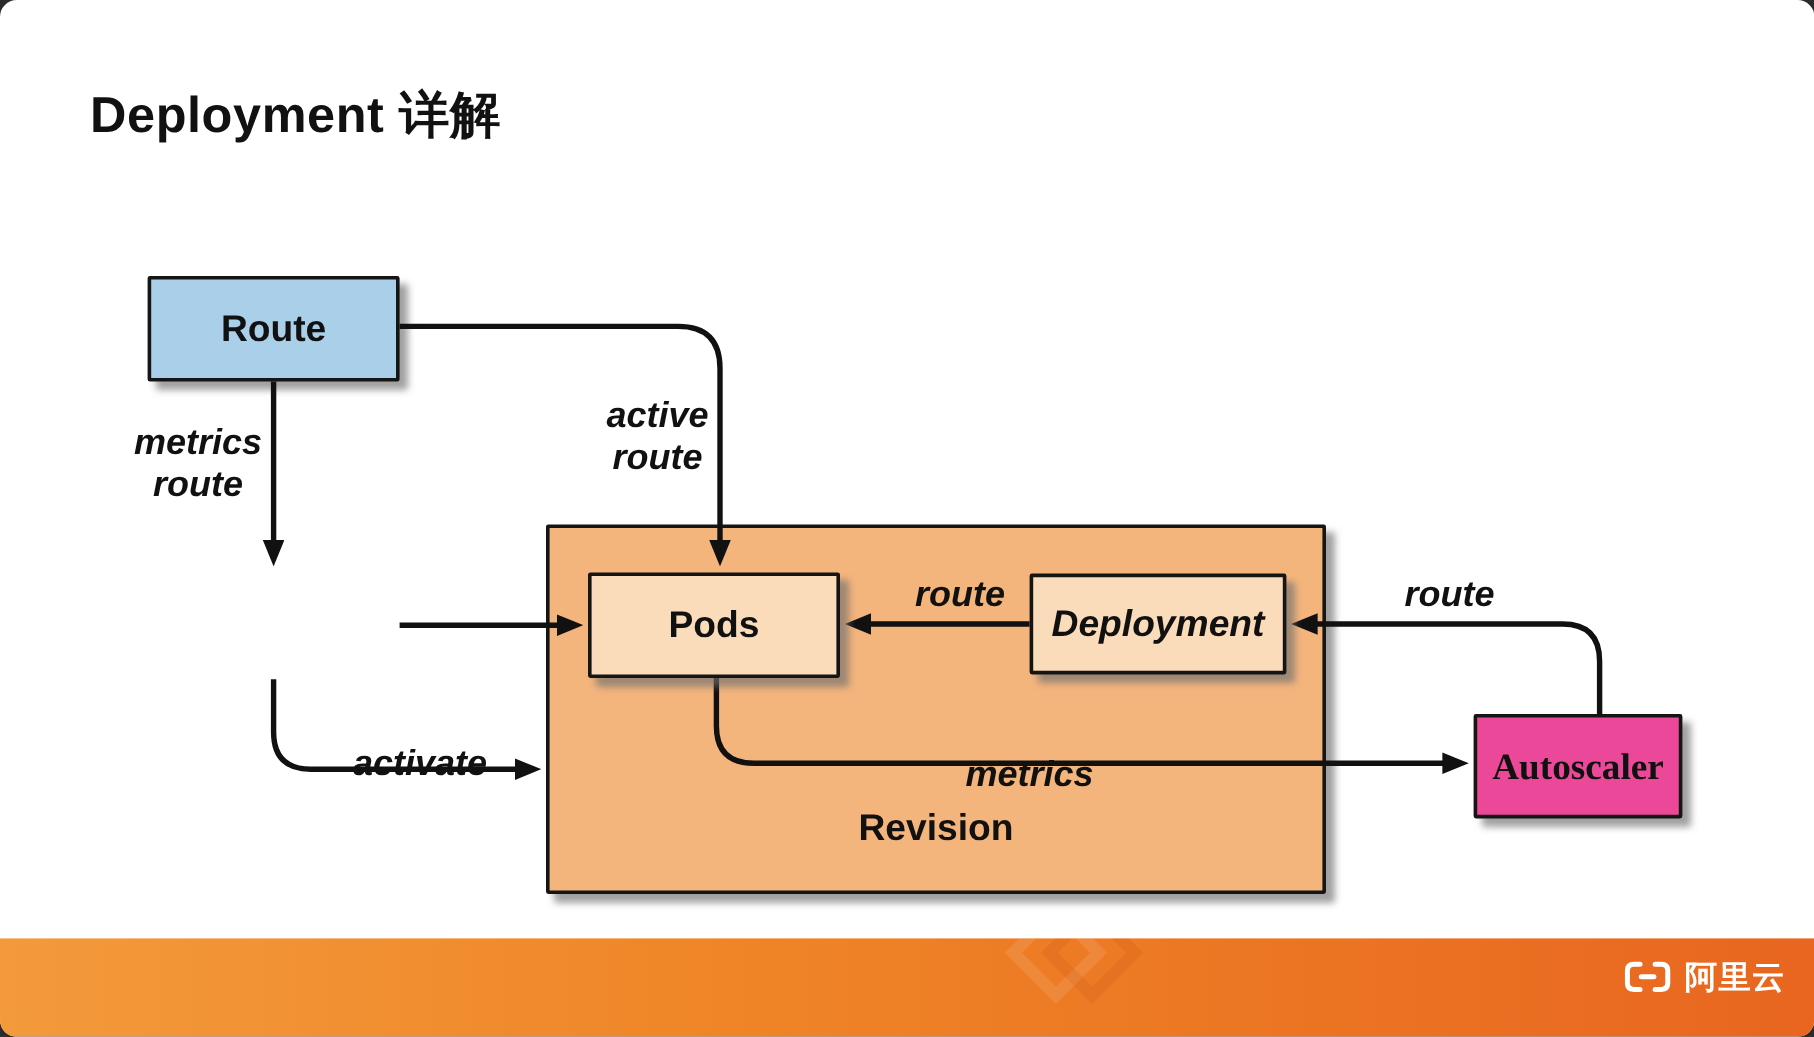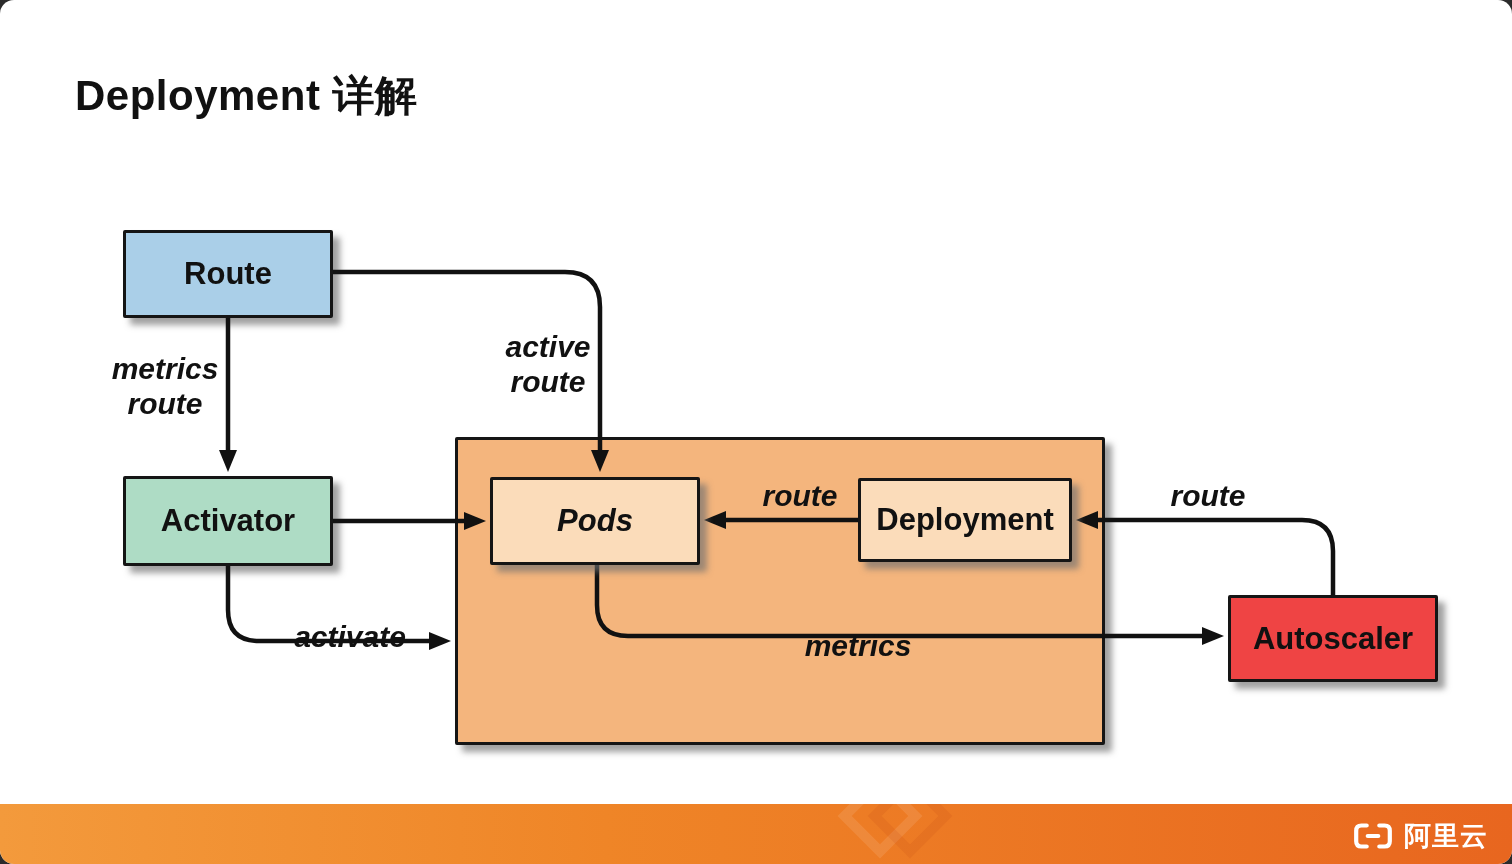--- a/index.html
+++ b/index.html
@@ -32,23 +32,23 @@
     display: flex;
     align-items: center;
     justify-content: center;
     color: #111;
     font-weight: 700;
     font-size: 31px;
   }
   .node-route      { left: 123px; top: 230px; width: 210px; height: 88px; background: #aacfe8; }
   .node-activator  { left: 123px; top: 476px; width: 210px; height: 90px; background: #aedcc5; }
   .node-revision   { left: 455px; top: 437px; width: 650px; height: 308px; background: #f4b57d; }
-  .node-pods       { left: 490px; top: 477px; width: 210px; height: 88px; background: #fbdcba; z-index: 3; font-style: italic; }
-  .node-deployment { left: 858px; top: 478px; width: 214px; height: 84px; background: #fbdcba; z-index: 3; }
-  .node-autoscaler { left: 1228px; top: 595px; width: 210px; height: 87px; background: #ef4444; }
+  .node-pods       { left: 490px; top: 477px; width: 210px; height: 88px; background: #fbdcba; z-index: 3; }
+  .node-deployment { left: 858px; top: 478px; width: 214px; height: 84px; background: #fbdcba; z-index: 3; font-style: italic; }
+  .node-autoscaler { left: 1228px; top: 595px; width: 174px; height: 87px; background: #ec4899; font-family: Liberation Serif, serif; }
 
   .revision-label {
     position: absolute;
     left: 455px; top: 672px; width: 650px;
     text-align: center;
     font-weight: 700;
     font-size: 31px;
     color: #111;
     z-index: 3;
   }
@@ -70,21 +70,21 @@
   .lbl-resize   { left: 1148px; top: 479px; width: 120px; }
   .lbl-activate { left: 285px; top: 620px; width: 130px; }
   .lbl-metrics  { left: 798px; top: 594px; width: 120px; margin-top: 35px; }
 
   .arrows-svg { position: absolute; left: 0; top: 0; z-index: 2; }
 
   
   .footer {
     position: absolute;
     left: 0; bottom: 0;
-    width: 1512px; height: 60px;
+    width: 1512px; height: 82px;
     background: linear-gradient(90deg, #f39a3c 0%, #ef8527 40%, #e8661f 100%);
     overflow: hidden;
   }
   .footer-chevron {
     position: absolute;
     width: 60px; height: 60px;
     border: 10px solid rgba(255,255,255,0.10);
     transform: rotate(45deg);
   }
   .chev-1 { left: 850px; top: -18px; }
@@ -122,28 +122,26 @@
       <path d="M 333 272 H 565 Q 600 272 600 307 V 452" marker-end="url(#ah)"></path>
       <path d="M 333 521 H 466" marker-end="url(#ah)"></path>
       <path d="M 228 566 V 610 Q 228 641 259 641 H 431" marker-end="url(#ah)"></path>
       <path d="M 858 520 H 724" marker-end="url(#ah)"></path>
       <path d="M 1333 595 V 551 Q 1333 520 1302 520 H 1096" marker-end="url(#ah)"></path>
       <path d="M 597 565 V 605 Q 597 636 628 636 H 1204" marker-end="url(#ah)"></path>
     </g>
   </svg>
 
   <div class="node node-revision"></div>
+  <div class="revision-label">Revision</div>
 
   <div class="node node-route">
     <span>Route</span>
   </div>
 
-  <div class="node node-activator">
-    <span>Activator</span>
-  </div>
 
   <div class="node node-pods">
     <span>Pods</span>
   </div>
 
   <div class="node node-deployment">
     <span>Deployment</span>
   </div>
 
   <div class="node node-autoscaler">

